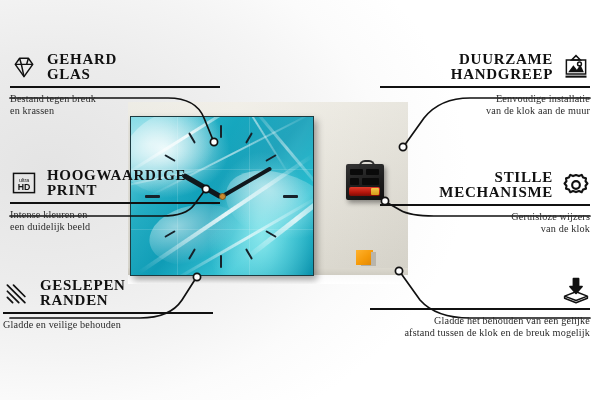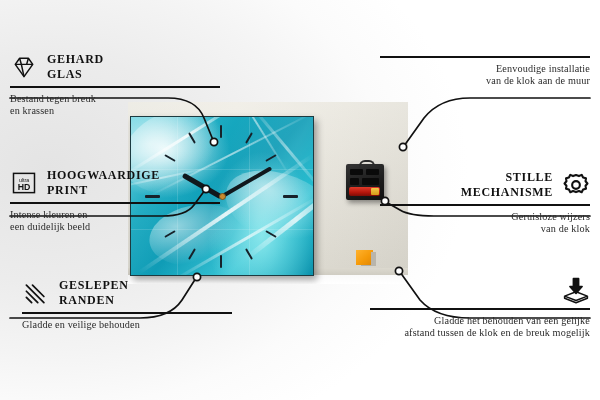--- a/index.html
+++ b/index.html
@@ -96,21 +96,21 @@
   #spacer:after{content:"";position:absolute;left:15px;top:2px;width:5px;height:14px;background:#b9b5ab;}
 
   
   .callout{position:absolute;width:210px;}
   .callout.left{text-align:left;}
   .callout.right{text-align:right;}
   .cal-head{display:flex;align-items:center;gap:9px;}
   .callout.right .cal-head{flex-direction:row-reverse;}
   .cal-title{
     font-family:"Liberation Serif", serif;
-    font-weight:700;font-size:12px;line-height:15px;
+    font-weight:700;font-size:15px;line-height:15px;
     letter-spacing:.7px;color:#111;text-transform:uppercase;
   }
   .rule{height:1.6px;background:#111;margin:4px 0 5px;}
   .cal-desc{
     font-family:"Liberation Serif", serif;
     font-size:10.2px;line-height:12.6px;color:#2a2a2a;letter-spacing:.15px;
   }
   .ico{width:28px;height:28px;flex:0 0 28px;display:block;}
 
   
@@ -225,40 +225,55 @@
       <div>
         <div class="cal-title">HOOGWAARDIGE</div>
         <div class="cal-title">PRINT</div>
       </div>
     </div>
     <div class="rule"></div>
     <div class="cal-desc">Intense kleuren en</div>
     <div class="cal-desc">een duidelijk beeld</div>
   </div>
 
-  <div class="callout left" style="left:22px;top:278px;">
+  <div class="callout left" style="left:3px;top:278px;">
     <div class="cal-head">
       <svg class="ico" viewBox="0 0 32 32">
         <g stroke="#111" stroke-width="2" stroke-linecap="round">
           <line x1="5" y1="7" x2="25" y2="27"></line>
           <line x1="5" y1="14" x2="18" y2="27"></line>
           <line x1="5" y1="21" x2="11" y2="27"></line>
           <line x1="12" y1="7" x2="25" y2="20"></line>
         </g>
       </svg>
       <div>
         <div class="cal-title">GESLEPEN</div>
         <div class="cal-title">RANDEN</div>
       </div>
     </div>
     <div class="rule"></div>
     <div class="cal-desc">Gladde en veilige behouden</div>
   </div>
 
   <div class="callout right" style="left:380px;top:52px;">
+    <div class="cal-head">
+      <svg class="ico" viewBox="0 0 32 32">
+        <g fill="none" stroke="#111" stroke-width="1.7">
+          <path d="M16,3 L11,8 L21,8 Z"></path>
+          <rect x="5" y="8" width="22" height="16"></rect>
+          <path d="M7,22 L13,14 L17,19 L21,13 L25,22 Z" fill="#111" stroke="none"></path>
+          <circle cx="20" cy="12.5" r="2.2" fill="#fff"></circle>
+          <line x1="4" y1="27" x2="28" y2="27" stroke-width="2.4"></line>
+        </g>
+      </svg>
+      <div>
+        <div class="cal-title">DUURZAME</div>
+        <div class="cal-title">HANDGREEP</div>
+      </div>
+    </div>
     <div class="rule"></div>
     <div class="cal-desc">Eenvoudige installatie</div>
     <div class="cal-desc">van de klok aan de muur</div>
   </div>
 
   <div class="callout right" style="left:380px;top:170px;">
     <div class="cal-head">
       <svg class="ico" viewBox="0 0 32 32">
         <g fill="none" stroke="#111" stroke-width="2.4" stroke-linejoin="round">
           <path d="M16,4.5 l3.4,1.3 3.1,-1.4 1.6,3 3.3,1 -0.5,3.3 2.2,2.6 -2.2,2.6 0.5,3.3 -3.3,1 -1.6,3 -3.1,-1.4 -3.4,1.3 -3.4,-1.3 -3.1,1.4 -1.6,-3 -3.3,-1 0.5,-3.3 -2.2,-2.6 2.2,-2.6 -0.5,-3.3 3.3,-1 1.6,-3 3.1,1.4 Z"></path>

